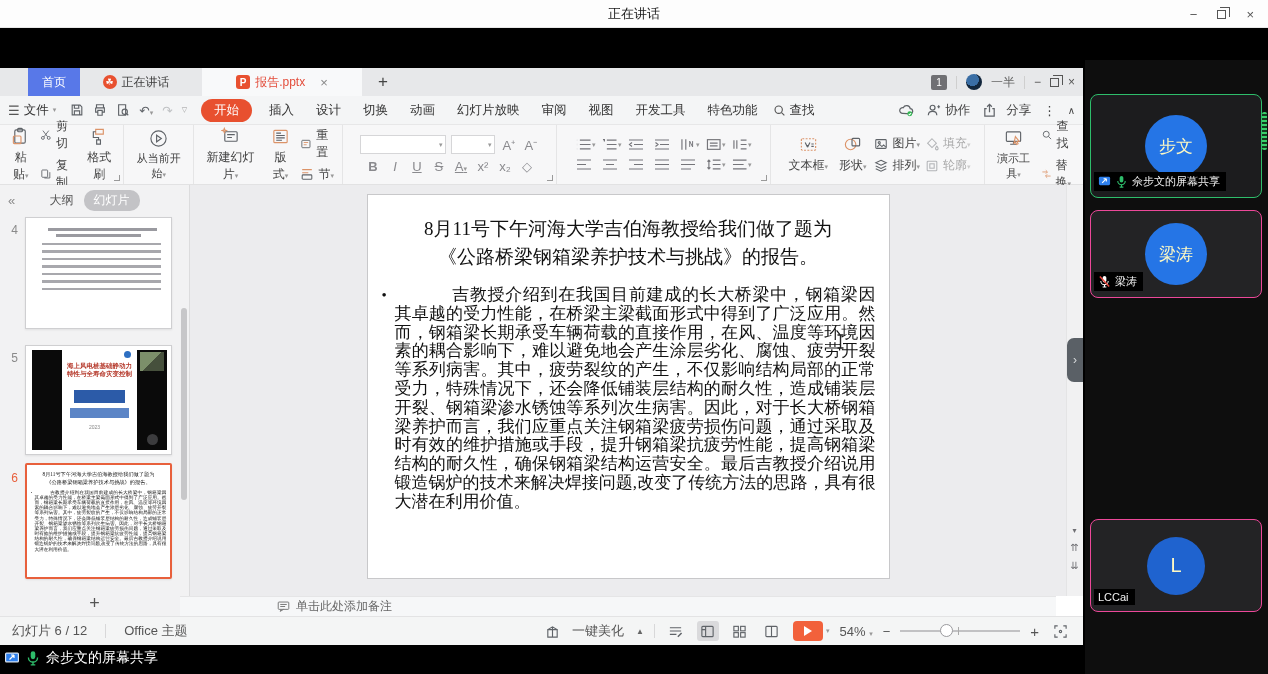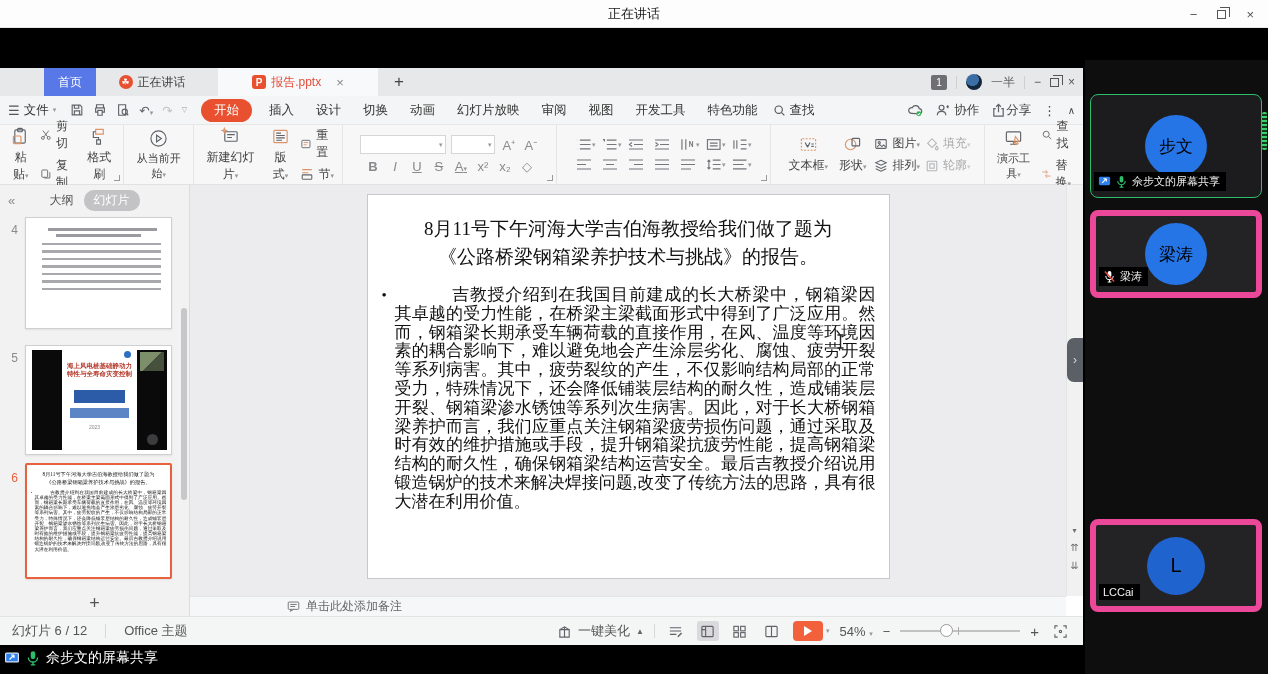--- a/index.html
+++ b/index.html
@@ -9,21 +9,21 @@
 
 .mtb{position:absolute;top:0;left:0;width:1268px;height:28px;background:#fdfdfd;display:flex;align-items:center;justify-content:center;font-size:13px;color:#1a1a1a;border-bottom:1px solid #e8e8e8}
 .mtb-ctrls{position:absolute;right:14px;top:0;height:28px;display:flex;gap:20px;align-items:center;color:#555;font-size:13px}
 .rest{width:9px;height:9px;border:1px solid #555;position:relative;display:inline-block}
 .rest::before{content:"";position:absolute;left:2px;top:-4px;width:9px;height:9px;border-top:1px solid #555;border-right:1px solid #555}
 
 
 .wps{position:absolute;left:0;top:68px;width:1083px;height:577px;background:#fff}
 .tabbar{position:absolute;top:0;left:0;width:100%;height:28px;background:#e7e8ea;display:flex;align-items:stretch;font-size:12px}
 .tab{display:flex;align-items:center;justify-content:center;gap:5px}
-.tab-home{margin-left:44px;width:52px;background:#5878e8;color:#fff}
+.tab-home{margin-left:28px;width:52px;background:#5878e8;color:#fff}
 .tab-tpl{width:112px;color:#3c3c3c}
 .tab-doc{margin-left:10px;width:160px;background:#f8f9fa;color:#e34d3b;position:relative}
 .tab-doc .tclose{color:#888;font-size:13px;margin-left:10px}
 .tab-add{color:#444;font-size:17px;margin-left:16px;align-self:center}
 .leaf{width:14px;height:14px;border-radius:50%;background:#e8502f;color:#fff;font-size:9px;display:flex;align-items:center;justify-content:center}
 .pmark{width:14px;height:14px;border-radius:3px;background:#e8502f;color:#fff;font-size:10px;font-weight:bold;display:flex;align-items:center;justify-content:center}
 .acct{position:absolute;right:8px;top:0;height:28px;display:flex;align-items:center;gap:9px;font-size:12px;color:#666}
 .acct .badge1{min-width:16px;height:15px;background:#6f6f73;color:#fff;border-radius:2px;display:flex;align-items:center;justify-content:center;font-size:10px;padding:0 3px}
 .acct .vdiv{width:1px;height:13px;background:#cfcfcf}
 .acct .uava{width:16px;height:16px;border-radius:50%;background:radial-gradient(circle at 40% 35%,#3a6ea5 0 45%,#12263c 46%)}
@@ -97,21 +97,21 @@
 .sheet .bd{font-size:17px;line-height:18.8px;text-align:justify;text-indent:3.4em}
 .sheet.big{height:383px;margin:10px auto;box-shadow:0 0 0 1px #c8c8ca}
 .sheet.mini{height:383px;transform:scale(0.2745);transform-origin:0 0}
 .ibeam{position:absolute;left:646px;top:149px;width:9px;height:15px}
 .ibeam svg{width:9px;height:15px;stroke:#222;stroke-width:1.4;fill:none}
 
 .vscroll{position:absolute;right:0;top:117px;width:17px;height:411px;background:#f1f1f2;border-left:1px solid #e4e4e5}
 .vnav{position:absolute;right:1px;top:458px;width:15px;display:flex;flex-direction:column;align-items:center;gap:7px;color:#6f6f73;font-size:10px}
 .handle{position:absolute;right:0;top:270px;width:16px;height:44px;background:#5a6066;border-radius:7px 0 0 7px;color:#d6d9db;display:flex;align-items:center;justify-content:center;font-size:12px}
 
-.notesbar{position:absolute;left:190px;top:528px;width:876px;height:20px;background:#f6f7f8;border-top:1px solid #e5e5e6;display:flex;align-items:center;font-size:12px;color:#666}
+.notesbar{position:absolute;left:180px;top:528px;width:876px;height:20px;background:#f6f7f8;border-top:1px solid #e5e5e6;display:flex;align-items:center;font-size:12px;color:#666}
 .notesbar svg{width:13px;height:13px;stroke:#777;fill:none;stroke-width:1.2;margin:0 6px 0 97px}
 
 .statusbar{position:absolute;left:0;top:548px;width:100%;height:29px;background:#f4f5f5;border-top:1px solid #e3e3e4;display:flex;align-items:center;font-size:13px;color:#555}
 .sbl{display:flex;align-items:center}
 .sbl .c1{margin-left:12px}
 .sbl .vdiv{width:1px;height:14px;background:#d8d8d9;margin:0 18px}
 .sbr{position:absolute;right:12px;display:flex;align-items:center;gap:10px}
 .sbr svg{width:15px;height:15px;stroke:#5f6368;fill:none;stroke-width:1.2}
 .viewbtn{width:22px;height:20px;display:flex;align-items:center;justify-content:center;border-radius:3px}
 .viewbtn.on{background:#dadadc}
@@ -123,23 +123,23 @@
 .slider .knob{position:absolute;left:40px;top:3px;width:13px;height:13px;border-radius:50%;background:#fff;border:1px solid #9a9a9e}
 .zm{color:#555}
 
 
 .sb{position:absolute;left:1085px;top:60px;width:183px;height:614px;background:#0e0e0e}
 .sb-head{height:30px;background:#1d1d1f;display:flex;align-items:center;padding:0 7px;font-size:12px;color:#c9c9c9}
 .sb-head .logos{margin-left:auto;display:flex;align-items:center;gap:6px}
 .dmd{color:#5c5c5f;font-size:13px;letter-spacing:-6px;margin-right:6px}
 .sb-head .vdiv{width:1px;height:14px;background:#3c3c3e}
 .backarr{color:#cfcfcf;font-size:12px}
-.tile{position:absolute;left:5px;width:172px;background:#232325;border:6px solid #ec4899;border-radius:8px;display:flex;align-items:center;justify-content:center}
+.tile{position:absolute;left:5px;width:172px;background:#232325;border:1px solid #ec4899;border-radius:8px;display:flex;align-items:center;justify-content:center}
 .tile.share{border:1.5px solid #2ebd6b;background:#1c1c1e}
-.cav{width:62px;height:62px;border-radius:50%;background:#2575e6;color:#000000;display:flex;align-items:center;justify-content:center;font-size:17px}
+.cav{width:62px;height:62px;border-radius:50%;background:#2575e6;color:#fef9c3;display:flex;align-items:center;justify-content:center;font-size:17px}
 .cav.small{width:58px;height:58px;font-size:20px}
 .pav{width:60px;height:60px;border-radius:50%}
 .pav.zhao{background:radial-gradient(circle at 52% 42%,#e9d694 0 22%,#cfccc2 23% 55%,#8f8d83 56%)}
 .pav.zhu{background:radial-gradient(circle at 58% 38%,#3a322e 0 20%,#e2b79a 21% 34%,#a9c6e4 35%)}
 .chiprow{position:absolute;left:3px;bottom:6px;display:flex;align-items:stretch}
 .pbadge{width:19px;height:19px;border-radius:2px;display:flex;align-items:center;justify-content:center}
 .pbadge.or{background:#f07728}.pbadge.bl{background:#2f80ed}
 .pbadge svg{width:12px;height:12px}
 .chip{background:#000;display:flex;align-items:center;gap:4px;padding:2px 6px 2px 4px;font-size:11px;color:#f2f2f2}
 .chip svg{width:13px;height:13px}
@@ -235,21 +235,21 @@
             <circle cx="11.5" cy="11.5" r="2.6" fill="#2bb24c" stroke="none"></circle>
             <path d="M10.3 11.5l1 1 1.6-1.8" stroke="#fff" stroke-width="1.1"></path>
           </svg>
         <span style="display:flex;align-items:center;gap:4px">
           <svg viewBox="0 0 16 16">
               <circle cx="7" cy="5" r="2.6"></circle>
               <path d="M2.5 13c0-2.6 2-4 4.5-4s4.5 1.4 4.5 4M12 4h3M13.5 2.5v3"></path>
             </svg>
           <span>协作</span>
         </span>
-        <span style="display:flex;align-items:center;gap:0">
+        <span style="display:flex;align-items:center;gap:9px">
           <svg viewBox="0 0 16 16">
               <path d="M5 6H3v8h10V6h-2M8 1.8v8M5.5 4L8 1.5 10.5 4"></path>
             </svg>
           <span>分享</span>
         </span>
         <span>⋮</span>
         <span style="font-size:10px">∧</span>
       </div>
     </div>
 
@@ -603,21 +603,21 @@
       <span>单击此处添加备注</span>
     </div>
 
     <div class="statusbar">
       <div class="sbl">
         <span class="c1">幻灯片 6 / 12</span>
         <span class="vdiv"></span>
         <span>Office 主题</span>
       </div>
       <div class="sbr">
-        <span style="display:flex;align-items:center;gap:6px">
+        <span style="display:flex;align-items:center;gap:12px">
           <svg viewBox="0 0 16 16">
               <path d="M3 6h10v8H3zM3 6l5-3 5 3M8 3v11"></path>
             </svg>
           <span>一键美化</span>
           <span style="font-size:8px;color:#666">▲</span>
         </span>
         <span class="vdiv" style="width:1px;height:14px;background:#d8d8d9"></span>
         <span class="viewbtn">
           <svg viewBox="0 0 16 16">
               <path d="M2 4h12M2 7.5h12M2 11h7"></path>

